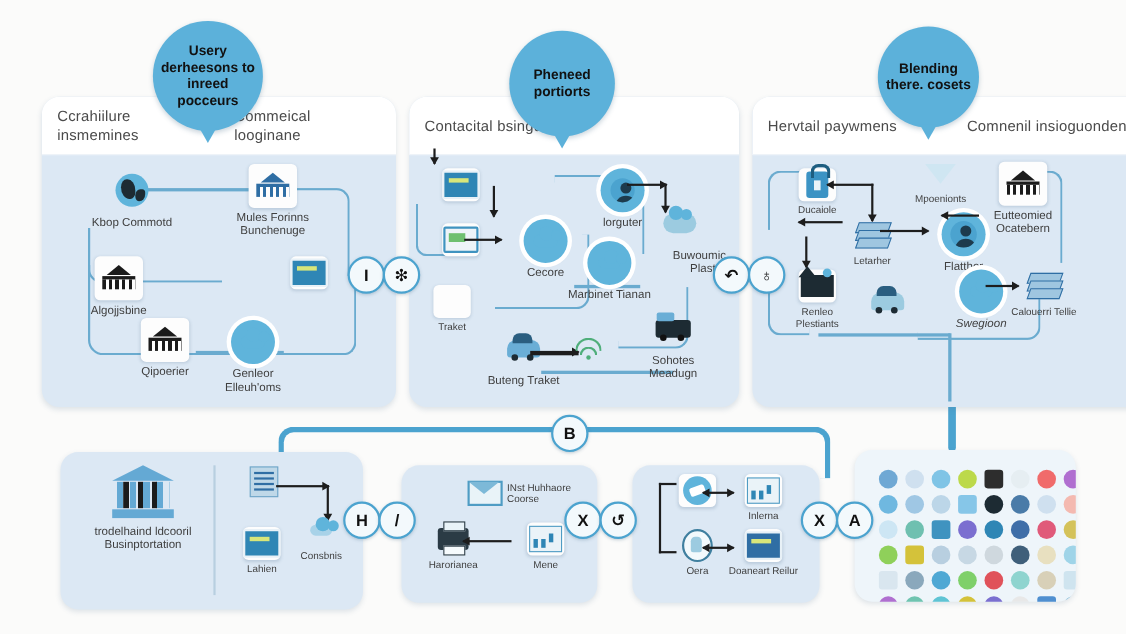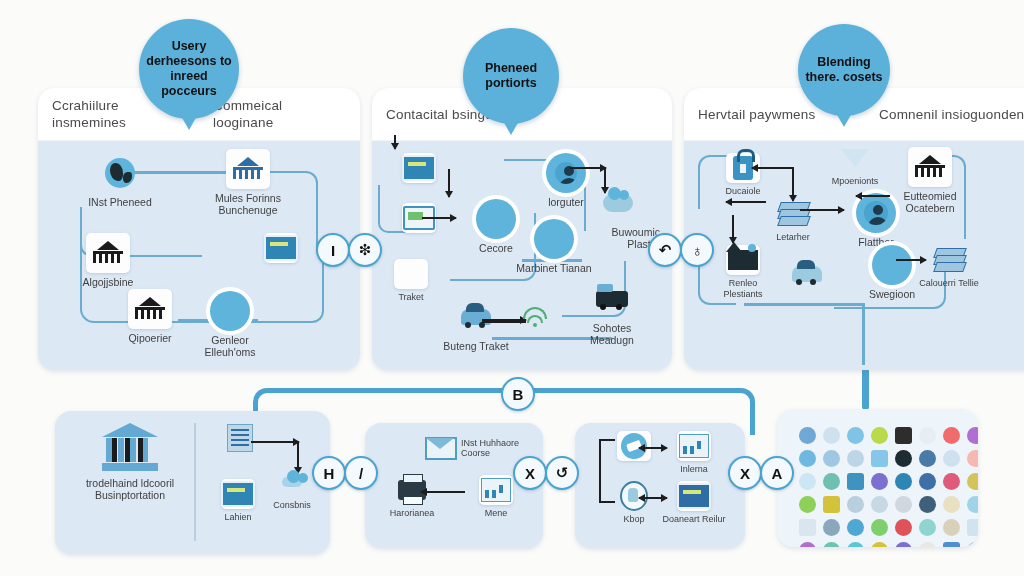--- a/index.html
+++ b/index.html
@@ -206,21 +206,21 @@
       <div class="lnk" style="left:42px;top:100px;width:140px;height:80px;border-right:none;border-top:none;border-radius:0 0 0 14px;"></div>
       <div class="lnkl" style="left:96px;top:30px;width:120px;height:3px;"></div>
       <div class="lnk" style="left:216px;top:30px;width:62px;height:78px;border-left:none;border-bottom:none;border-radius:0 12px 0 0;"></div>
       <div class="lnk" style="left:200px;top:110px;width:84px;height:70px;border-left:none;border-top:none;border-radius:0 0 12px 0;"></div>
       <div class="lnkl" style="left:140px;top:178px;width:80px;height:3px;"></div>
 
       <div class="node" style="left:40px;top:12px;">
         <div class="ico plain">
             <span class="g g-globe"></span>
           </div>
-        <div class="lbl">INst Pheneed</div>
+        <div class="lbl">Kbop Commotd</div>
       </div>
 
       <div class="node" style="left:28px;top:92px;">
         <div class="ico">
             <span class="g g-bank"></span>
           </div>
         <div class="lbl">Algojjsbine</div>
       </div>
 
       <div class="node" style="left:168px;top:8px;">
@@ -409,21 +409,21 @@
         <div class="lbl">Renleo Plestiants</div>
       </div>
 
       <div class="node small" style="left:90px;top:118px;">
         <div class="ico plain">
             <span class="g g-car" style="background:#9ccbe0;"></span>
           </div>
         <div class="lbl"></div>
       </div>
 
-      <div class="node" style="left:166px;top:104px;">
+      <div class="node" style="left:166px;top:104px;font-style:italic;">
         <div class="ico circ">
             <span class="g g-cloud" style="width:20px;height:10px;"></span>
           </div>
         <div class="lbl">Swegioon</div>
       </div>
       <div class="arr" style="left:212px;top:118px;width:30px;"></div>
 
       <div class="node small" style="left:232px;top:104px;">
         <div class="ico plain">
           <span class="g g-stack">
@@ -520,21 +520,21 @@
         <div class="ico">
             <span class="g g-chart"></span>
           </div>
         <div class="lbl">Inlerna</div>
       </div>
 
       <div class="node small" style="left:26px;top:58px;">
         <div class="ico plain">
             <span class="g g-hand"></span>
           </div>
-        <div class="lbl">Kbop</div>
+        <div class="lbl">Oera</div>
       </div>
       <div class="arr both" style="left:64px;top:74px;width:28px;"></div>
 
       <div class="node small" style="left:86px;top:58px;">
         <div class="ico">
             <span class="g g-screen" style="background:#2f6ea4;"></span>
           </div>
         <div class="lbl">Doaneart Reilur</div>
       </div>
     </div>

